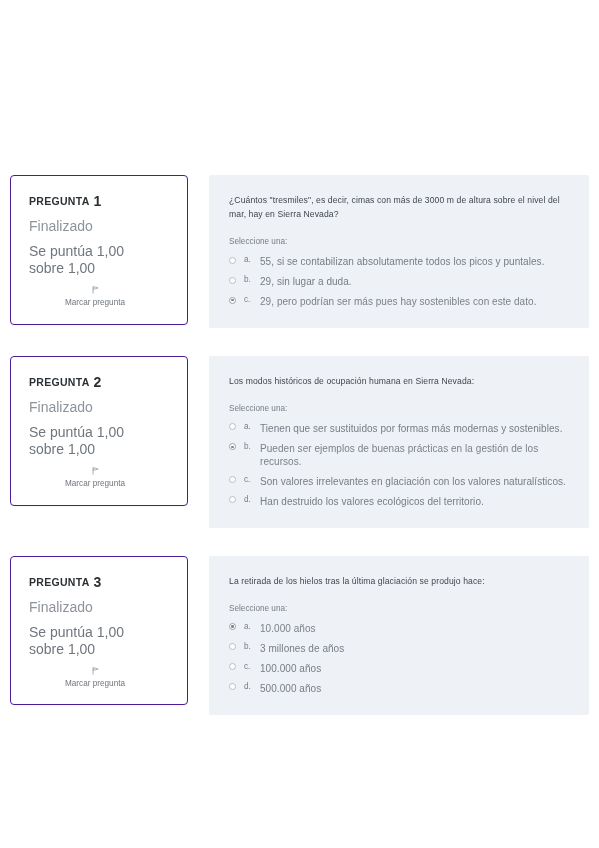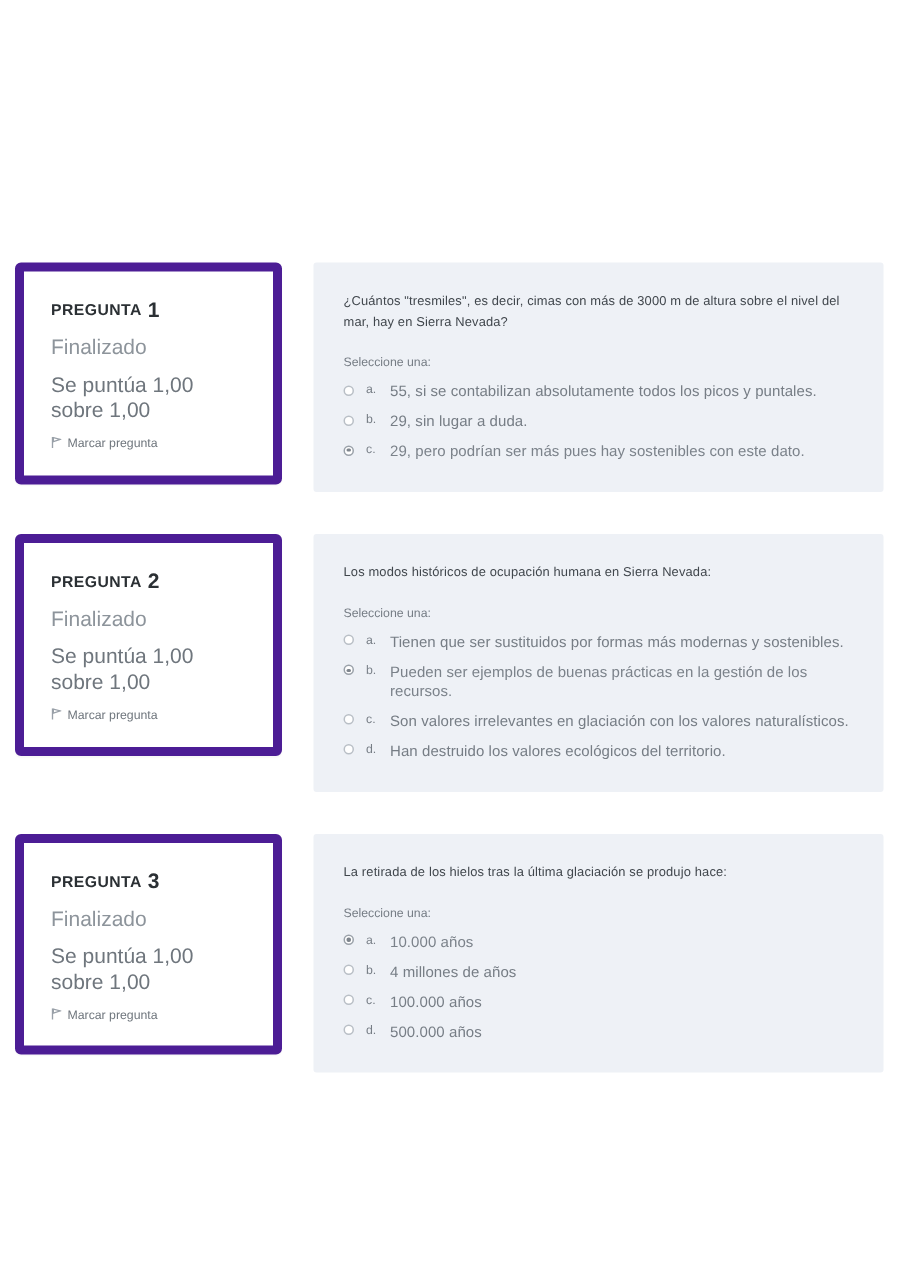--- a/index.html
+++ b/index.html
@@ -9,32 +9,32 @@
     -webkit-font-smoothing:antialiased;overflow:hidden;
   }
   .page{position:relative;width:599px;height:848px;}
   .quiz{position:absolute;left:0;top:175px;width:599px;}
 
   .qblock{position:relative;display:flex;align-items:flex-start;margin-bottom:28px;}
 
   
   .qinfo{
     position:relative;margin-left:10px;width:178px;box-sizing:border-box;
-    background:#ffffff;border:6px solid #4c1d95;border-radius:4px;
+    background:#ffffff;border:1px solid #4c1d95;border-radius:4px;
     padding:18px 26px 16px 18px;
     box-shadow:0 1px 1px rgba(0,0,0,0.03);
   }
   .qtitle{
     font-size:10.5px;font-weight:bold;color:#2b3034;letter-spacing:.3px;
     margin:0 0 9px 0;line-height:1.1;
   }
   .qtitle .qnum{font-size:14px;font-weight:bold;margin-left:4px;vertical-align:-1px;}
   .qstate{font-size:14px;color:#8d949b;margin:0 0 8px 0;line-height:1.2;}
   .qgrade{font-size:14px;color:#6f767d;margin:0 0 9px 0;line-height:1.2;}
-  .qflag{display:flex;align-items:flex-start;gap:4px;font-size:8.2px;color:#6f767d;line-height:1.2;}
+  .qflag{display:flex;align-items:center;gap:4px;font-size:8.2px;color:#6f767d;line-height:1.2;flex-direction:column;}
   .flag-ic{display:inline-block;width:7px;height:8px;position:relative;flex:0 0 auto;}
   .flag-ic svg{display:block;width:7px;height:8px;}
 
   
   .qcontent{
     position:relative;margin-left:21px;width:380px;box-sizing:border-box;
     background:#eef1f6;border-radius:2px;padding:18px 20px 20px 20px;
   }
   .qtext{
     font-size:8.6px;color:#41474d;line-height:1.65;margin:0 0 16px 0;
@@ -163,21 +163,21 @@
           <div class="prompt">Seleccione una:</div>
           <ul class="opts">
             <li class="opt sel">
               <span class="radio"></span>
               <span class="olabel">a.</span>
               <span class="otext">10.000 años</span>
             </li>
             <li class="opt">
               <span class="radio"></span>
               <span class="olabel">b.</span>
-              <span class="otext">4 millones de años</span>
+              <span class="otext">3 millones de años</span>
             </li>
             <li class="opt">
               <span class="radio"></span>
               <span class="olabel">c.</span>
               <span class="otext">100.000 años</span>
             </li>
             <li class="opt">
               <span class="radio"></span>
               <span class="olabel">d.</span>
               <span class="otext">500.000 años</span>

